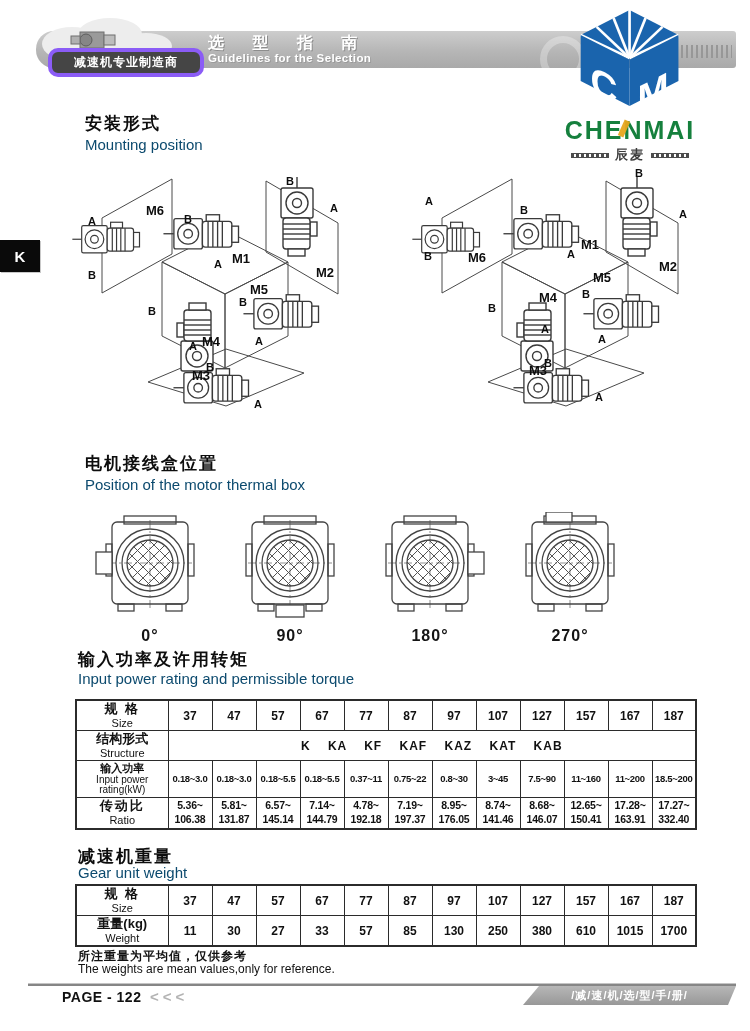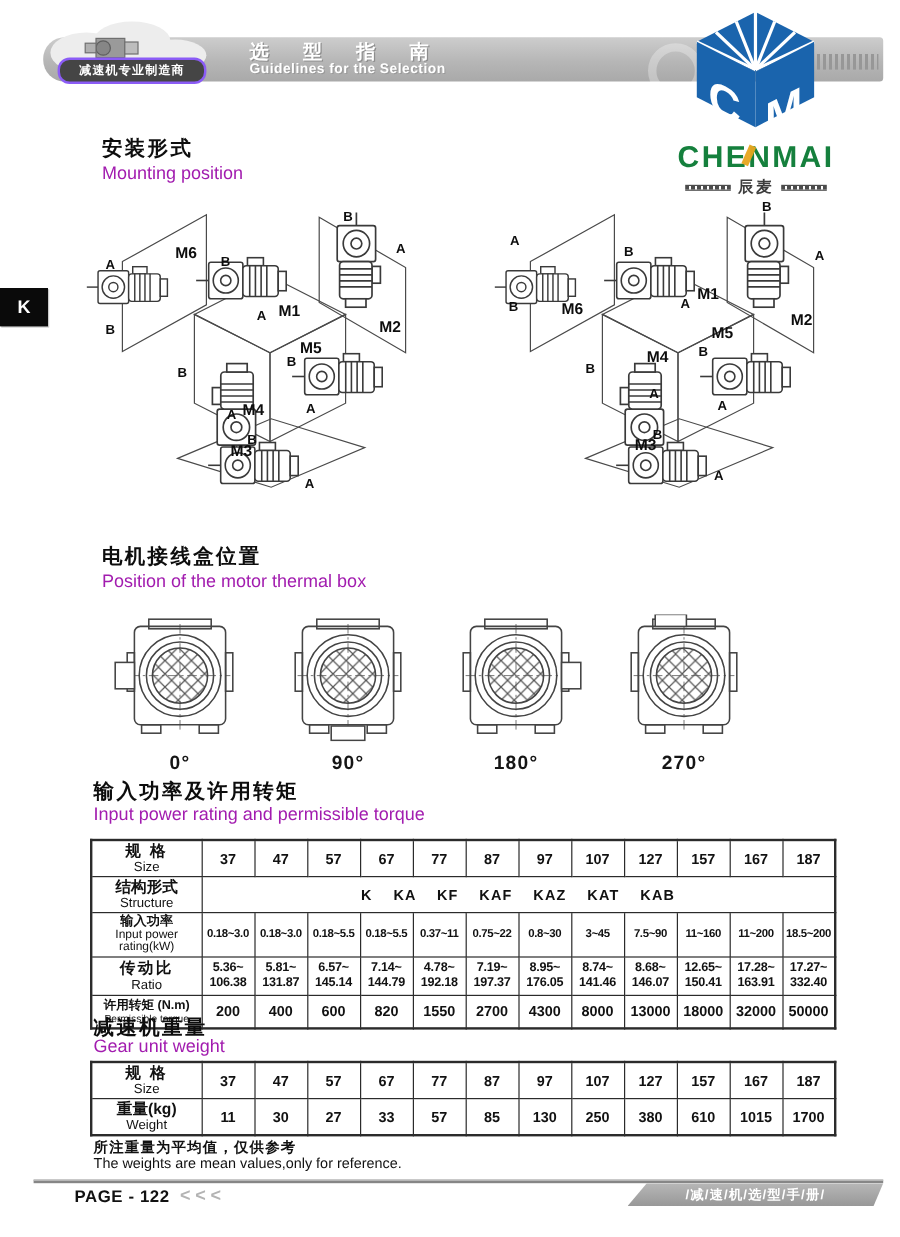--- a/index.html
+++ b/index.html
@@ -10,43 +10,43 @@
   
   .banner{left:36px;top:31px;width:700px;height:37px;border-radius:18px 3px 3px 18px;
           background:linear-gradient(180deg,#cdcdcd 0%,#b6b6b6 55%,#a9a9a9 100%)}
   .banner-hatch{left:636px;top:45px;width:96px;height:13px;
           background:repeating-linear-gradient(90deg,#979797 0 2px,rgba(0,0,0,0) 2px 5px)}
   .gear-ring{border-radius:50%;border:7px solid rgba(255,255,255,.30)}
   .hdr-cn{left:208px;top:33px;color:#fff;font-weight:bold;font-size:16px;letter-spacing:12px;
           text-shadow:1px 1px 0 #8d8d8d}
   .hdr-en{left:208px;top:52px;color:#fff;font-weight:bold;font-size:11.5px;letter-spacing:.4px;
           text-shadow:1px 1px 0 #9a9a9a}
-  .badge{left:48px;top:48px;background:#454545;color:#fff;font-size:10px;font-weight:bold;
-         padding:2px 16px;border-radius:10px;border:2px solid #8b5cf6;letter-spacing:1px;white-space:nowrap}
+  .badge{left:48px;top:48px;background:#454545;color:#fff;font-size:12px;font-weight:bold;
+         padding:2px 22px;border-radius:10px;border:4px solid #8b5cf6;letter-spacing:1px;white-space:nowrap}
 
   
   .logo{left:548px;top:6px;width:164px;text-align:center}
   .logo-word{position:relative;margin-top:2px;font-size:25px;font-weight:800;color:#15803d;
              letter-spacing:2px;font-family:"Liberation Sans",sans-serif}
   .n-accent{position:absolute;left:73px;top:4px;width:6px;height:17px;background:#e7a51d;
             transform:rotate(24deg);opacity:.95}
   .logo-cnrow{display:flex;align-items:center;justify-content:center;gap:6px;margin-top:1px}
   .logo-line{width:38px;height:5px;
              background:repeating-linear-gradient(90deg,#4c4c4c 0 3px,rgba(0,0,0,0) 3px 5px);
              border-top:1px solid #4c4c4c;border-bottom:1px solid #4c4c4c}
   .logo-cn{font-size:13px;font-weight:bold;color:#3c3c3c;letter-spacing:2px}
 
   
   .ktab{left:0;top:240px;width:40px;height:32px;background:#0a0a0a;color:#fff;font-size:15px;
         font-weight:bold;display:flex;align-items:center;justify-content:center;
         box-shadow:1px 1px 0 #c9c9c9}
 
   
   .sec-cn{font-size:17px;font-weight:bold;letter-spacing:2px;color:#0d0d0d}
-  .sec-en{font-size:15px;color:#a21caf}
+  .sec-en{font-size:15px;color:#0c4a6e}
 
   
   .diag{width:330px;height:262px}
   .dl{position:absolute;font-weight:bold;color:#0d0d0d;line-height:1}
   .dl.m{font-size:13px}
   .dl.s{font-size:11px}
 
   
   .trow{left:88px;top:512px;width:544px;display:flex;gap:16px}
   .tcell{width:124px;text-align:center}
@@ -339,38 +339,20 @@
 141.46</td>
     <td class="ratio">8.68~
 146.07</td>
     <td class="ratio">12.65~
 150.41</td>
     <td class="ratio">17.28~
 163.91</td>
     <td class="ratio">17.27~
 332.40</td>
   </tr>
-  <tr style="height:28px">
-    <td class="lbl">
-      <div class="cnx">许用转矩 (N.m)</div>
-      <div class="enx">Permissible torque</div>
-    </td>
-    <td class="num">200</td>
-    <td class="num">400</td>
-    <td class="num">600</td>
-    <td class="num">820</td>
-    <td class="num">1550</td>
-    <td class="num">2700</td>
-    <td class="num">4300</td>
-    <td class="num">8000</td>
-    <td class="num">13000</td>
-    <td class="num">18000</td>
-    <td class="num">32000</td>
-    <td class="num">50000</td>
-  </tr>
   </tbody>
 </table>
 
 <div class="abs sec-cn" style="left:78px;top:845px">减速机重量</div>
 <div class="abs sec-en" style="left:78px;top:864px">Gear unit weight</div>
 
 <table class="spec abs" style="left:75px;top:884px">
   <colgroup>
     <col style="width:92px">
       <col span="12" style="width:44px">

